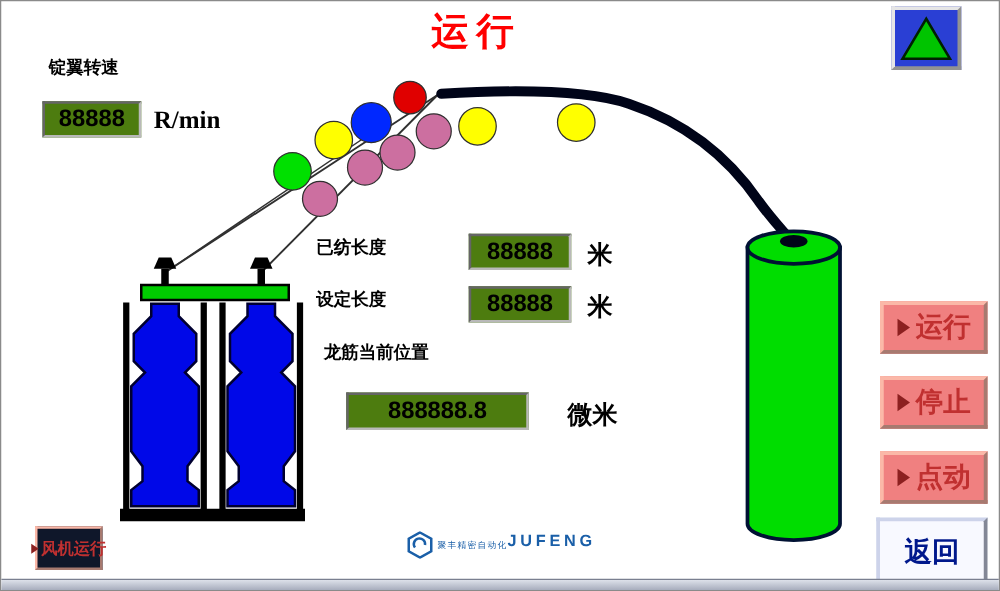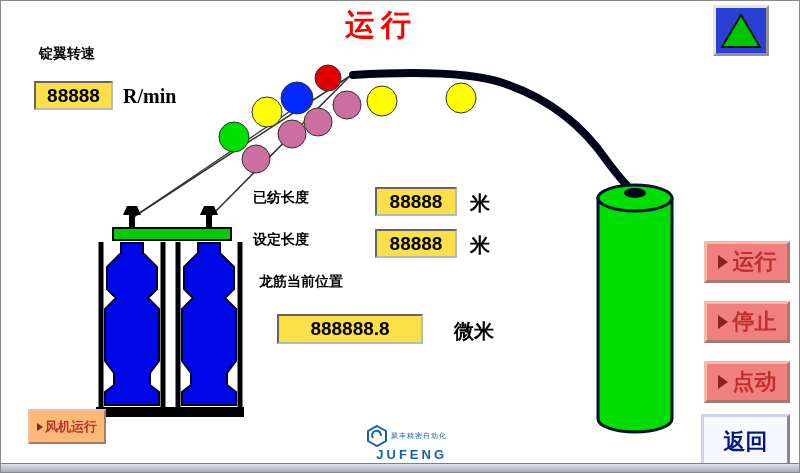--- a/index.html
+++ b/index.html
@@ -9,21 +9,21 @@
     overflow:hidden; font-family:"Liberation Sans", sans-serif;
     border:1px solid #8a8a8a;
   }
   .machine { position:absolute; left:0; top:0; pointer-events:none; }
   .title {
     position:absolute; left:280px; top:4px; width:200px; text-align:center;
     font-size:30px; font-weight:bold; color:#ff0000; letter-spacing:6px;
   }
   .lbl { position:absolute; font-size:14px; font-weight:bold; color:#000; white-space:nowrap; }
   .vbox {
-    position:absolute; background:#fde047; border:2px inset #b9b9b9;
+    position:absolute; background:#4d7c0f; border:2px inset #b9b9b9;
     color:#000; font-size:19px; font-weight:bold;
     display:flex; align-items:center; justify-content:center; white-space:nowrap;
   }
   .unit { position:absolute; font-size:20px; font-weight:bold; color:#000; white-space:nowrap; }
   .unit-en { font-family:"Liberation Serif", serif; }
   .nav-up {
     position:absolute; left:712px; top:4px; width:56px; height:51px;
     background:#2a3fd4; border:3px outset #e6e6e6;
     display:flex; align-items:center; justify-content:center; cursor:pointer;
   }
@@ -37,29 +37,29 @@
     width:0; height:0; border-top:7px solid transparent; border-bottom:7px solid transparent;
     border-left:10px solid #8c2020; flex:0 0 auto;
   }
   .back-btn {
     position:absolute; left:700px; top:413px; width:89px; height:56px;
     background:#f8f9ff; border:3px outset #cdd3ea;
     display:flex; align-items:center; justify-content:center;
     font-size:22px; font-weight:bold; color:#00188c; cursor:pointer;
   }
   .fan-btn {
-    position:absolute; left:27px; top:408px; width:78px; height:35px;
-    background:#fdba74; border:2px outset #fbb8a8;
+    position:absolute; left:27px; top:420px; width:54px; height:35px;
+    background:#0f172a; border:2px outset #fbb8a8;
     display:flex; align-items:center; justify-content:center; gap:2px;
     font-size:13px; font-weight:bold; color:#c03030; cursor:pointer; white-space:nowrap;
   }
   .fan-btn .tri { border-top-width:4px; border-bottom-width:4px; border-left-width:6px; }
   .logo {
-    position:absolute; left:336px; top:424px; width:110px;
-    display:flex; flex-direction:column; align-items:flex-end;
+    position:absolute; left:324px; top:424px; width:110px;
+    display:flex; align-items:flex-start;
   }
   .logo-row { display:flex; align-items:center; gap:3px; }
   .tagline { font-size:7px; color:#1a5fa8; letter-spacing:1px; white-space:nowrap; }
   .brand { font-size:13px; font-weight:bold; color:#1a5fa8; letter-spacing:3px; }
   .taskbar {
     position:absolute; left:0; top:462px; width:800px; height:11px;
     background:linear-gradient(#dde1ea, #9aa0b2); border-top:1px solid #7a7f90;
   }
 </style>
 </head>

